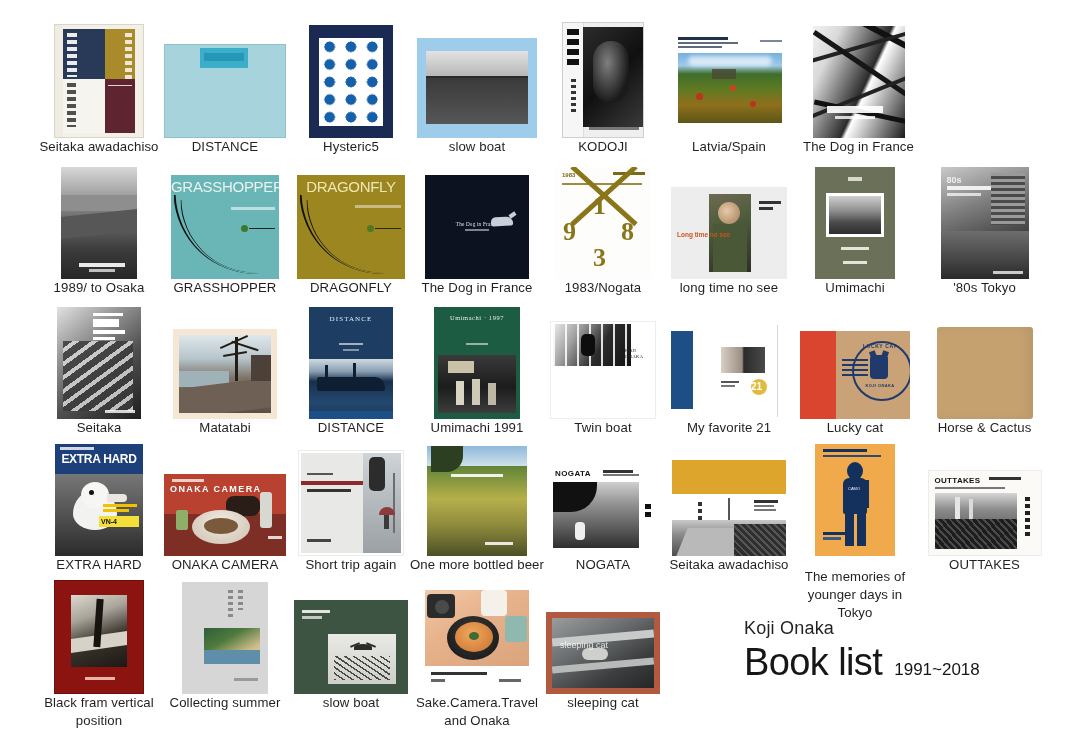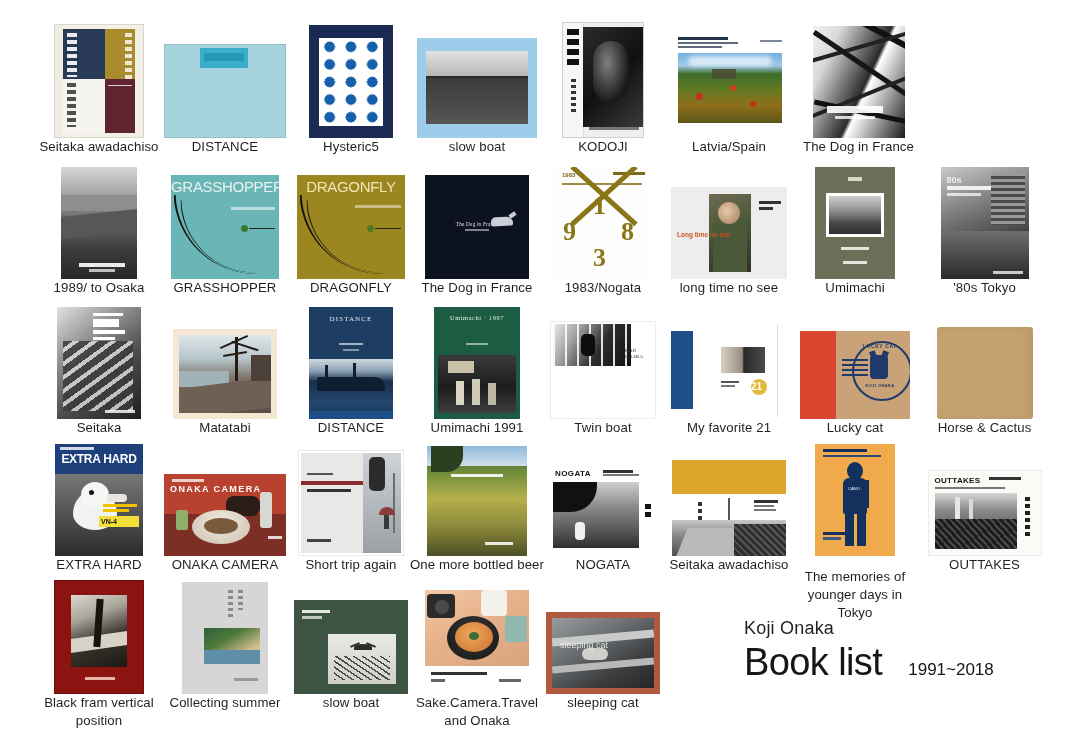--- a/index.html
+++ b/index.html
@@ -462,21 +462,21 @@
   .c-sleep .im{left:6px;top:6px;width:102px;height:70px;
      background:linear-gradient(150deg,#9a9d9e 0%,#6e7173 35%,#3c3e40 70%,#242628 100%);overflow:hidden;}
   .c-sleep .im .rail{left:0;top:16px;width:102px;height:8px;background:#c9cbcb;transform:rotate(-5deg);}
   .c-sleep .im .rail2{left:0;top:44px;width:102px;height:7px;background:#b8baba;transform:rotate(-5deg);}
   .c-sleep .im .cat{left:30px;top:30px;width:26px;height:12px;border-radius:8px;background:#cfd0cc;}
   .c-sleep .ttl{left:14px;top:28px;font-size:9px;color:rgba(255,255,255,.8);}
 
   
   .titleblock{position:absolute;left:744px;top:618px;width:330px;}
   .t-author{font-size:18px;color:#231f20;letter-spacing:.2px;}
-  .t-line{display:flex;align-items:baseline;gap:26px;margin-top:2px;}
+  .t-line{display:flex;align-items:baseline;gap:12px;margin-top:2px;}
   .t-book{font-size:38px;letter-spacing:-.6px;color:#161616;font-weight:400;}
   .t-years{font-size:17px;color:#161616;}
 </style>
 </head>
 <body>
 
 <div class="sheet">
 
   <div class="row" style="top:18px;">
 

